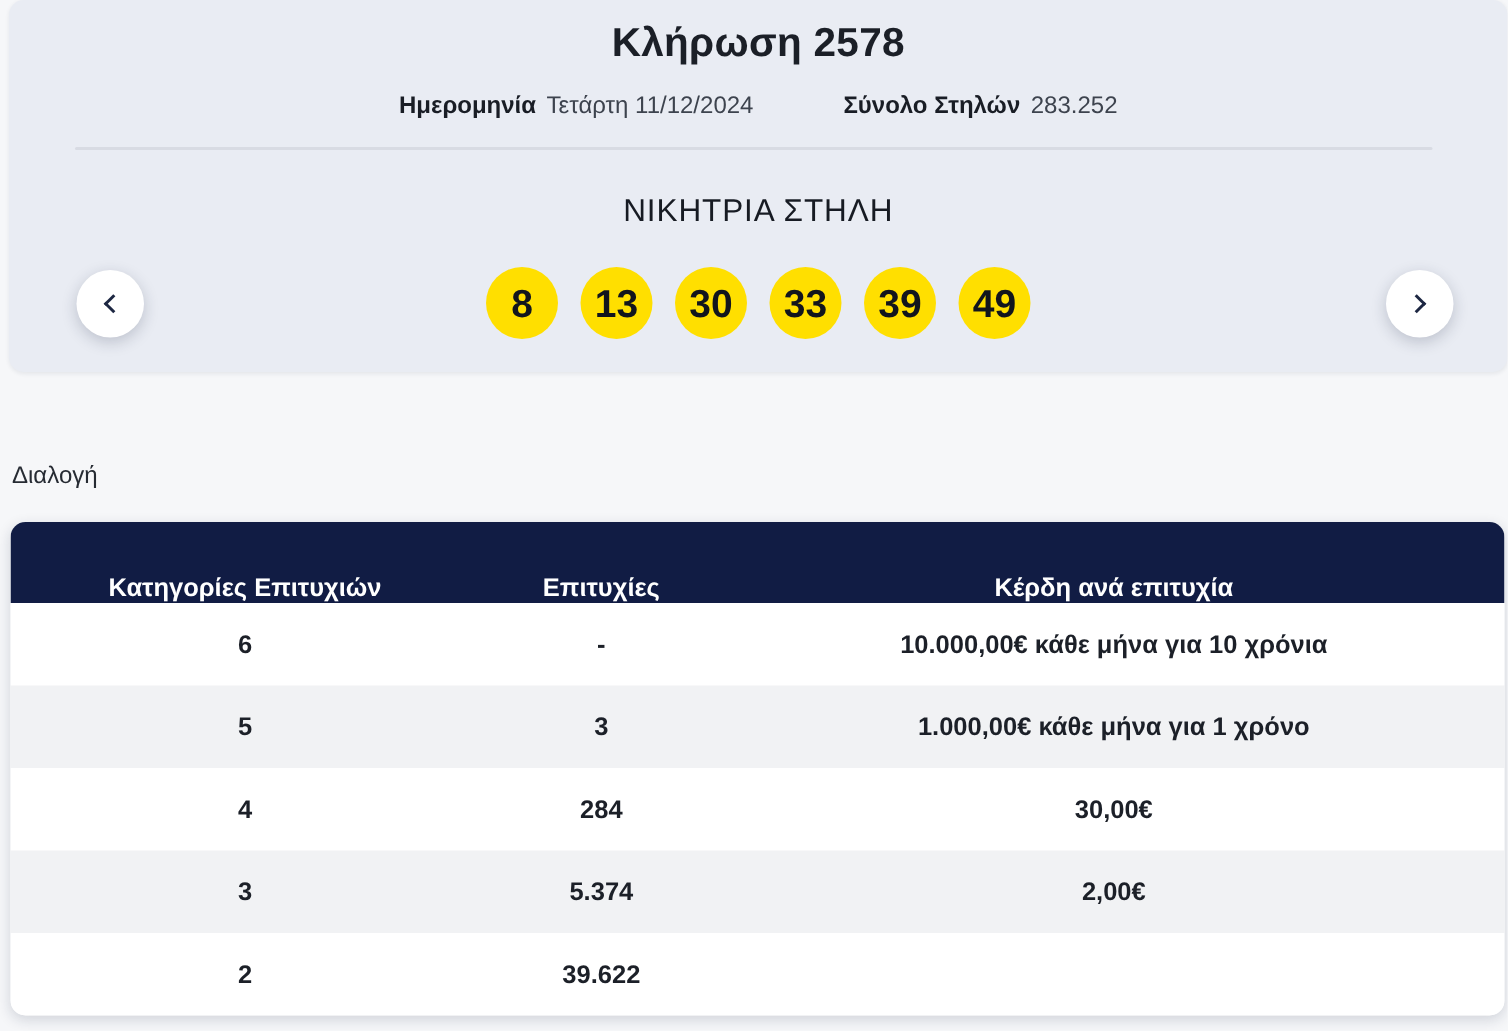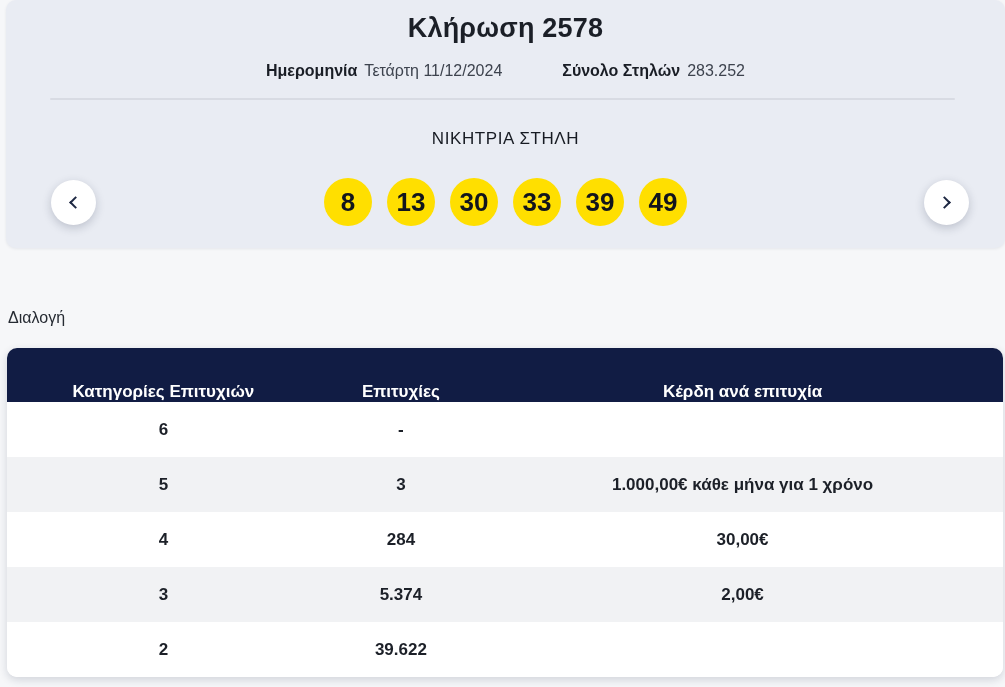--- a/index.html
+++ b/index.html
@@ -32,21 +32,21 @@
   }
   .meta-line .lbl { font-weight: 700; color: #191d25; margin-right: 7px; }
   .divider {
     position: absolute; top: 98px; left: 44px;
     width: 905px; height: 2px;
     background: #d8dbe3; border-radius: 1px;
   }
   .win-heading {
     position: absolute; top: 129px; left: 0; width: 100%;
     text-align: center;
-    font-size: 17px; font-weight: 500; color: #171b23;
+    font-size: 21px; font-weight: 500; color: #171b23;
     letter-spacing: .6px;
   }
   .balls {
     position: absolute; top: 178px; left: 0; width: 100%;
     display: flex; justify-content: center; gap: 15px;
   }
   .ball {
     width: 48px; height: 48px; border-radius: 50%;
     background: #ffdf00;
     display: flex; align-items: center; justify-content: center;
@@ -135,20 +135,21 @@
 <div class="results-table">
   <div class="thead">
     <div class="c1">Κατηγορίες Επιτυχιών</div>
     <div class="c2">Επιτυχίες</div>
     <div class="c3">Κέρδη ανά επιτυχία</div>
   </div>
 
   <div class="tr">
     <div class="c1">6</div>
     <div class="c2">-</div>
+    <div class="c3">10.000,00€ κάθε μήνα για 10 χρόνια</div>
   </div>
   <div class="tr alt">
     <div class="c1">5</div>
     <div class="c2">3</div>
     <div class="c3">1.000,00€ κάθε μήνα για 1 χρόνο</div>
   </div>
   <div class="tr">
     <div class="c1">4</div>
     <div class="c2">284</div>
     <div class="c3">30,00€</div>

